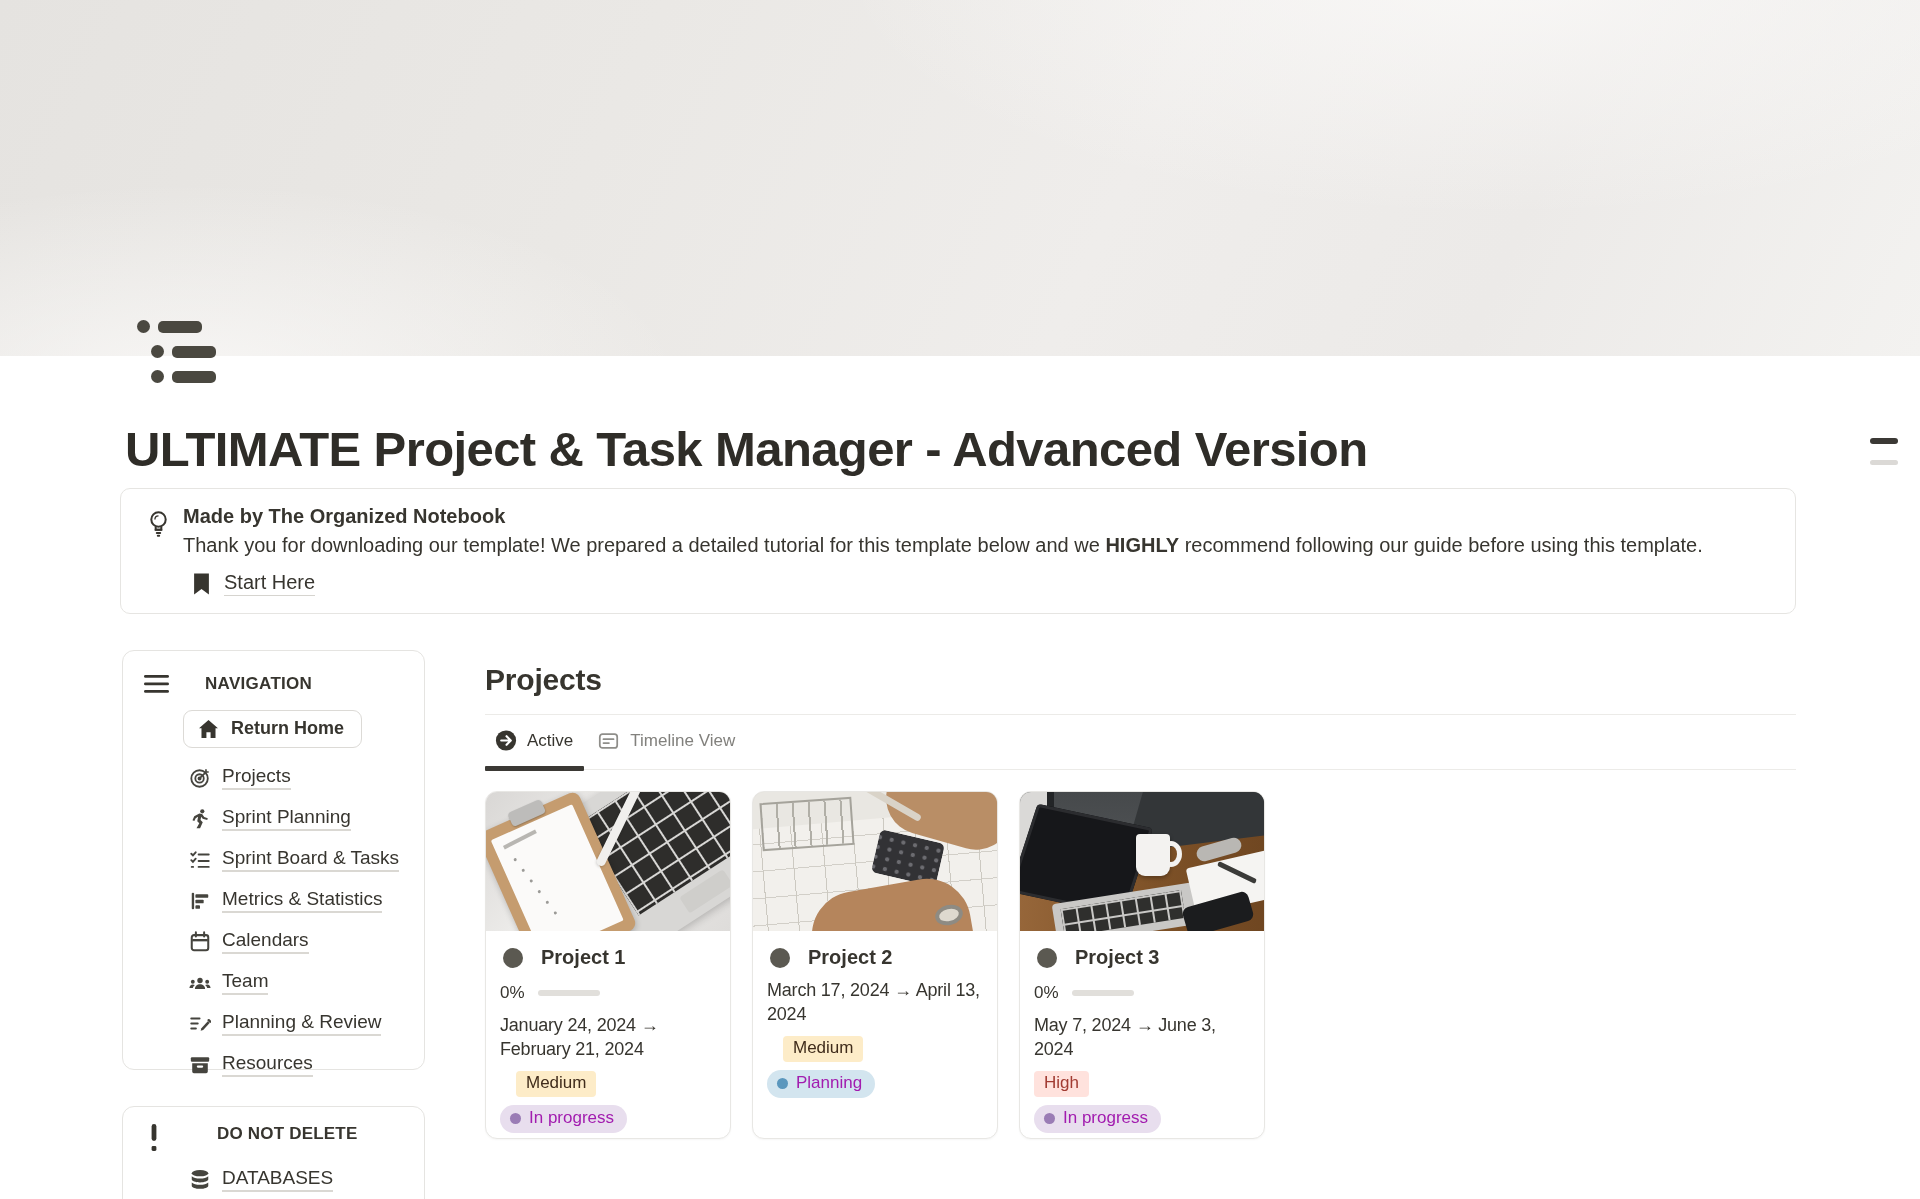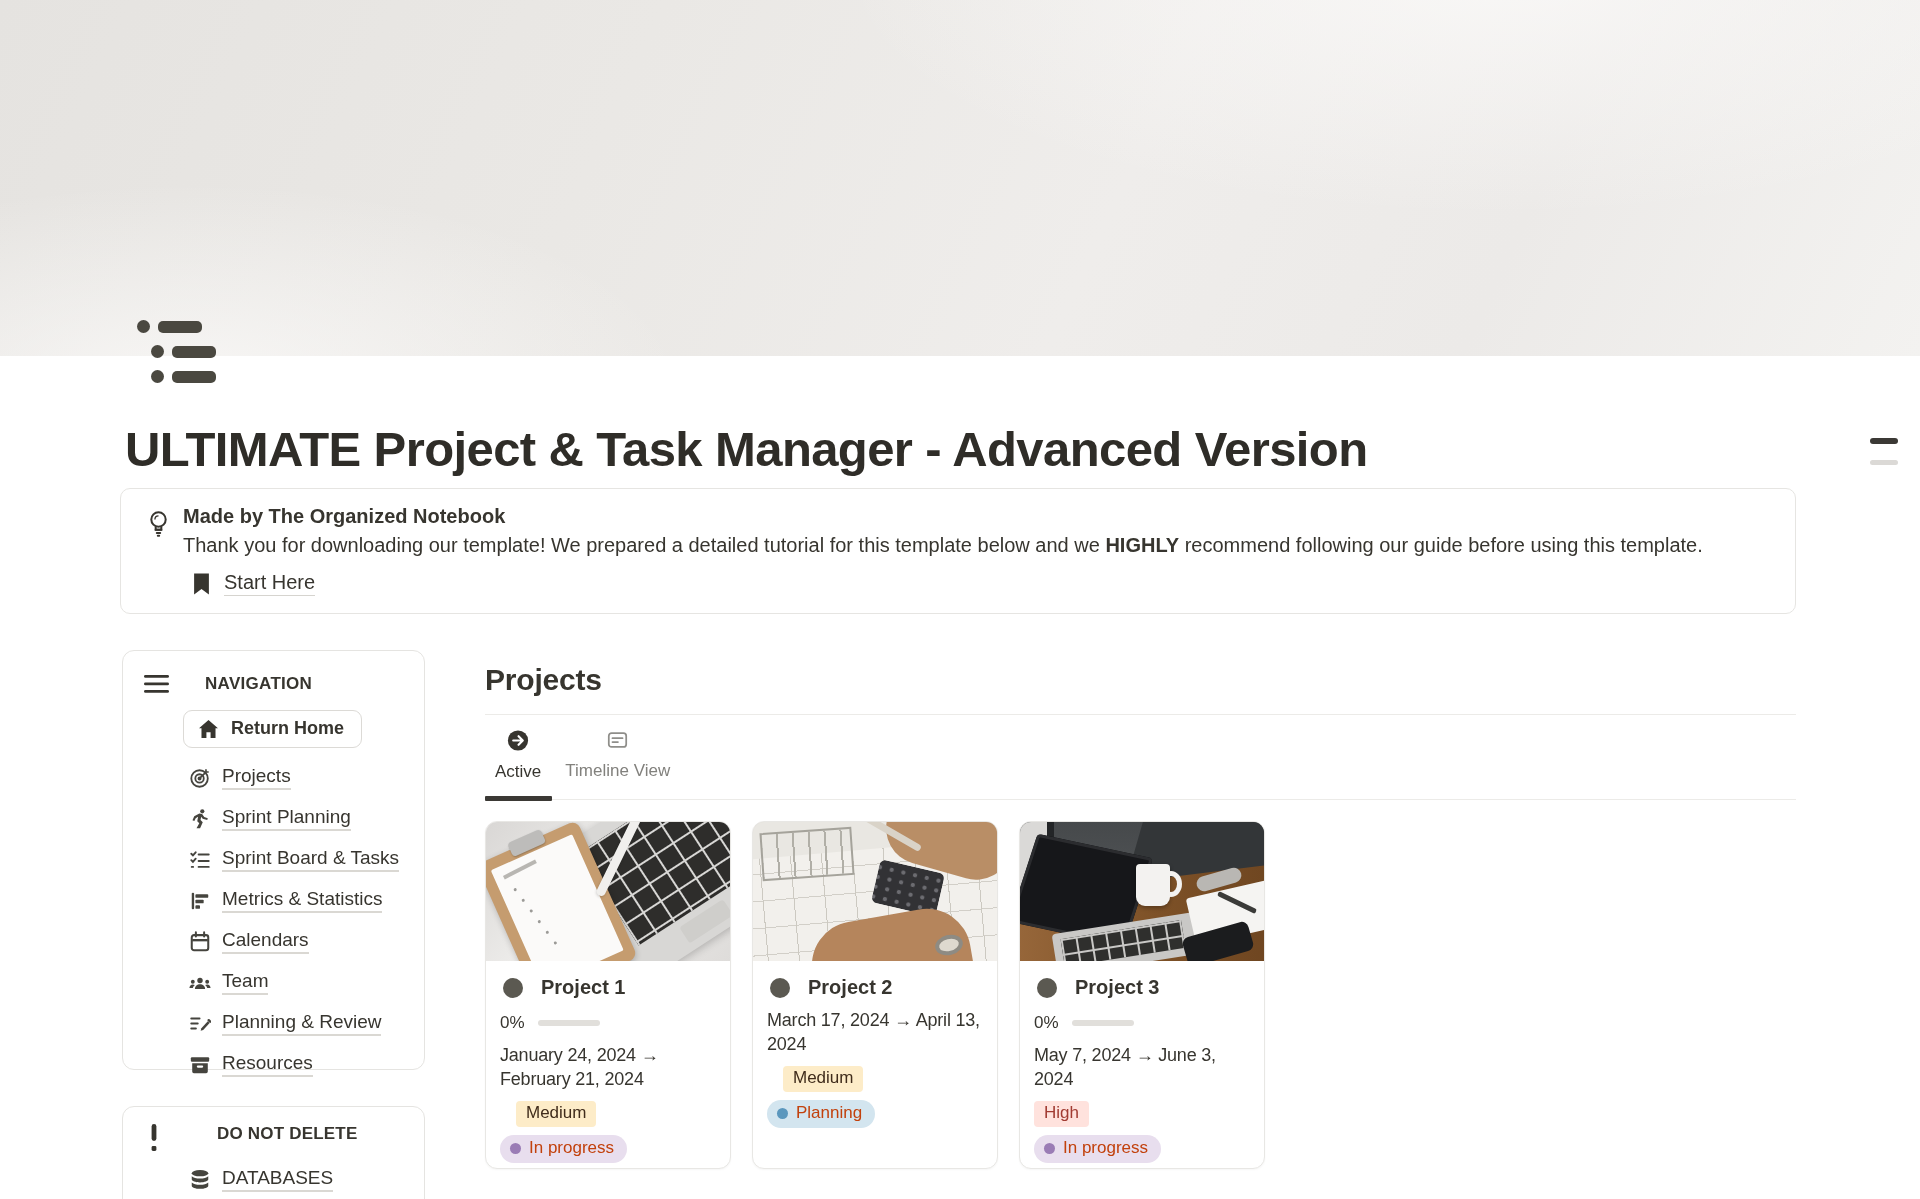--- a/index.html
+++ b/index.html
@@ -85,21 +85,21 @@
   .danger-header { display:flex; align-items:flex-start; margin:17px 0 0 26px; height:30px;gap:32px; }
   .danger-header .txt { margin-left:26px; font-size:17px; font-weight:700; letter-spacing:.2px; }
   .danger-items { margin:5px 0 0 66px; }
 
   
   .main { position:absolute; left:485px; top:650px; width:1311px; }
   .main-heading { font-size:30px; font-weight:700; margin-top:13px; letter-spacing:-.2px; }
   .main-divider { height:1px; background:#ecebe8; margin-top:17px; }
 
   .tabs { display:flex; padding-top:14px; border-bottom:1px solid #ecebe8; }
-  .tab { position:relative; display:flex; align-items:center; gap:10px; padding:0 11px 17px 10px; cursor:pointer;flex-direction:column; }
+  .tab { position:relative; display:flex; align-items:center; gap:10px; padding:0 11px 17px 10px; cursor:pointer; }
   .tab .t-lbl { font-size:17px; font-weight:500; }
   .tab.active { color:#37352f; }
   .tab.active::after {
     content:""; position:absolute; left:0; right:0; bottom:-2px; height:5px;
     border-radius:1px; background:#3b3935;
   }
   .tab.inactive { color:#82817d; margin-left:3px; }
 
   .cards { display:flex; gap:21px; margin-top:21px; }
   .card {
@@ -114,21 +114,21 @@
   .card-title { font-size:20px; font-weight:600; }
   .progress-row { display:flex; align-items:center; gap:13px; margin-top:13px; height:22px; }
   .progress-label { font-size:17px; color:#37352f; }
   .progress-track { width:62px; height:6px; border-radius:3px; background:#e1dfdb; }
   .card-dates { margin-top:9px; font-size:18px; line-height:24px; letter-spacing:-.2px; }
   .tag-row { margin-top:10px; }
   .tag { display:inline-block; padding:2px 10px 4px; border-radius:4px; font-size:17px; }
   .tag.yellow { background:#fdecc8; color:#402c1b;margin-left:16px; }
   .tag.red    { background:#ffe2dd; color:#a13b32; }
   .status-row { margin-top:8px; }
-  .status { display:inline-flex; align-items:center; gap:8px; padding:3px 13px 5px 10px; border-radius:15px; font-size:17px; color:#c2410c; }
+  .status { display:inline-flex; align-items:center; gap:8px; padding:3px 13px 5px 10px; border-radius:15px; font-size:17px; color:#a21caf; }
   .status .sdot { width:11px; height:11px; border-radius:50%; }
   .status.purple { background:#e8deee; } .status.purple .sdot { background:#9a7cb5; }
   .status.blue   { background:#d3e5ef; } .status.blue   .sdot { background:#5b97bd; }
 
   
   .scene1 { background:linear-gradient(130deg,#d9d7d5 0%,#efeeec 45%,#dedcda 100%); }
   .s1-board { position:absolute; left:16px; top:14px; width:110px; height:150px; background:#c59c6f;
               border-radius:8px; transform:rotate(-24deg); box-shadow:0 2px 6px rgba(0,0,0,.22); }
   .s1-paper { position:absolute; inset:11px 10px 12px 11px; background:#fbfaf9; border-radius:2px; }
   .s1-paper::before { content:""; position:absolute; left:9px; top:9px; width:36px; height:4px;

